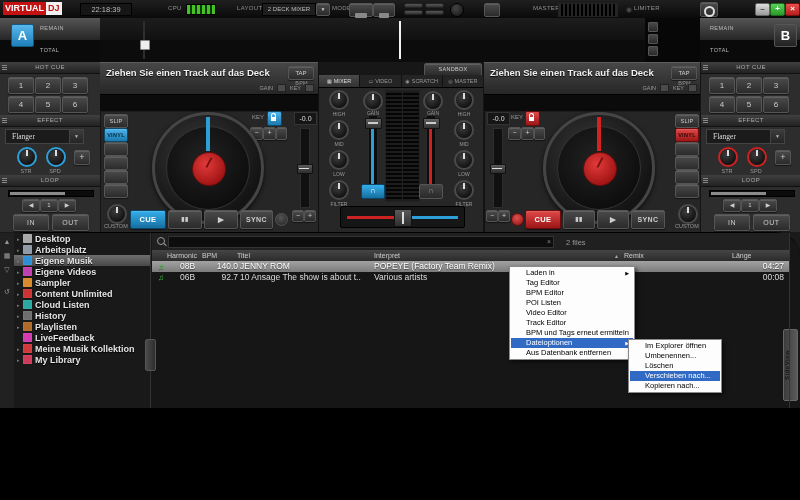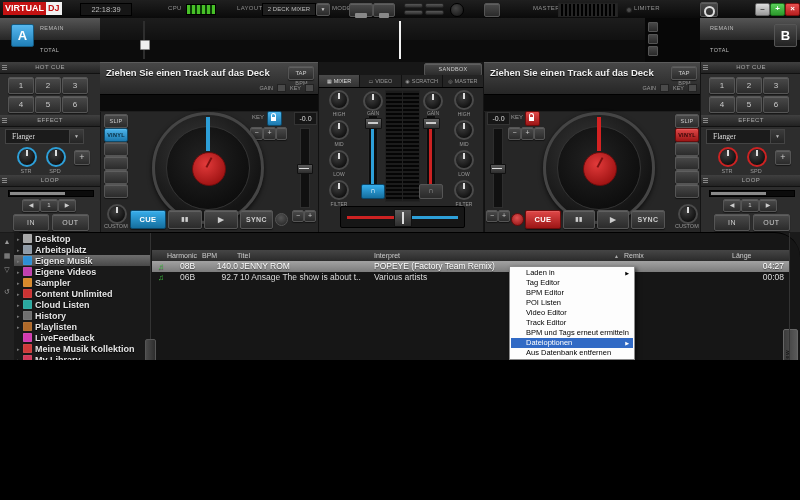--- a/index.html
+++ b/index.html
@@ -1,16 +1,16 @@
 <!DOCTYPE html>
 <html><head>
 <meta charset="utf-8">
 <style>
   html,body{margin:0;padding:0;background:#000;}
-  #app{position:relative;width:800px;height:360px;background:#1a1a1a;overflow:hidden;
+  #app{position:relative;width:800px;height:408px;background:#1a1a1a;overflow:hidden;
        font-family:"Liberation Sans",sans-serif;color:#ccc;}
   .ab{position:absolute;}
   .btn{position:absolute;background:linear-gradient(#4a4a4a,#2b2b2b);border:1px solid #555;
        border-radius:2px;color:#ccc;text-align:center;
        box-shadow:inset 0 1px 0 rgba(255,255,255,.12),0 1px 1px rgba(0,0,0,.5);}
   .lbl{position:absolute;color:#8f8f8f;font-size:6px;letter-spacing:.3px;}
 
   
   #topbar{position:absolute;left:0;top:0;width:800px;height:18px;
           background:linear-gradient(#1f1f1f,#0a0a0a);border-bottom:1px solid #000;}
@@ -614,20 +614,27 @@
           <span class="tlabel">Meine Musik Kollektion</span>
         </div>
         <div class="tree-item">
           <span class="tw">▸</span>
           <span class="ticon" style="background: rgb(208, 58, 90);"></span>
           <span class="tlabel">My Library</span>
         </div>
       </div>
     <div class="fhandle"></div>
     <div id="filearea">
+      <div class="srow">
+        <span class="mag"></span>
+        <div class="searchbox">
+          <span class="sclear">×</span>
+        </div>
+        <span class="fcount">2 files</span>
+      </div>
       <div class="fhead">
         <span class="h-harm">Harmonic</span>
         <span class="h-bpm">BPM</span>
         <span class="h-titel">Titel</span>
         <span class="h-interpret">Interpret</span>
         <span class="h-sort">▲</span>
         <span class="h-remix">Remix</span>
         <span class="h-laenge">Länge</span>
       </div>
       <div>
@@ -659,20 +666,27 @@
       <div class="mi">Laden in<span class="mi-arrow">▶</span></div>
       <div class="mi">Tag Editor</div>
       <div class="mi">BPM Editor</div>
       <div class="mi">POI Listen</div>
       <div class="mi">Video Editor</div>
       <div class="mi">Track Editor</div>
       <div class="mi">BPM und Tags erneut ermitteln</div>
       <div class="mi hl">Dateioptionen<span class="mi-arrow">▶</span></div>
       <div class="mi">Aus Datenbank entfernen</div>
     </div>
+  <div id="ctx-submenu" class="menu">
+      <div class="mi">Im Explorer öffnen</div>
+      <div class="mi">Umbenennen...</div>
+      <div class="mi">Löschen</div>
+      <div class="mi hl">Verschieben nach...</div>
+      <div class="mi">Kopieren nach...</div>
+    </div>
 
   <div id="taskbar">
     <div class="startbtn">
       <span class="flag">
         <i style="background:#e8542f;"></i>
           <i style="background:#7ab648;"></i>
         <i style="background:#3f6fd8;"></i>
           <i style="background:#f2c233;"></i>
       </span>
       <span class="start-txt">Start</span>

